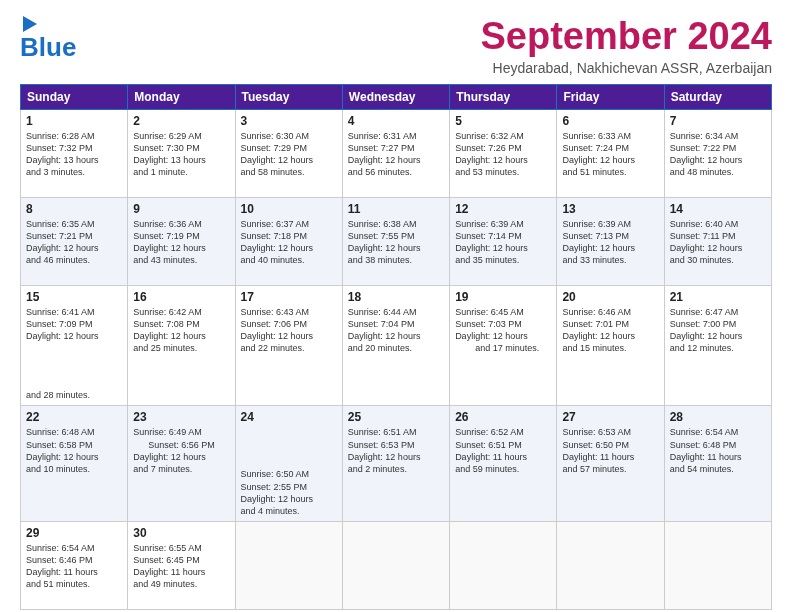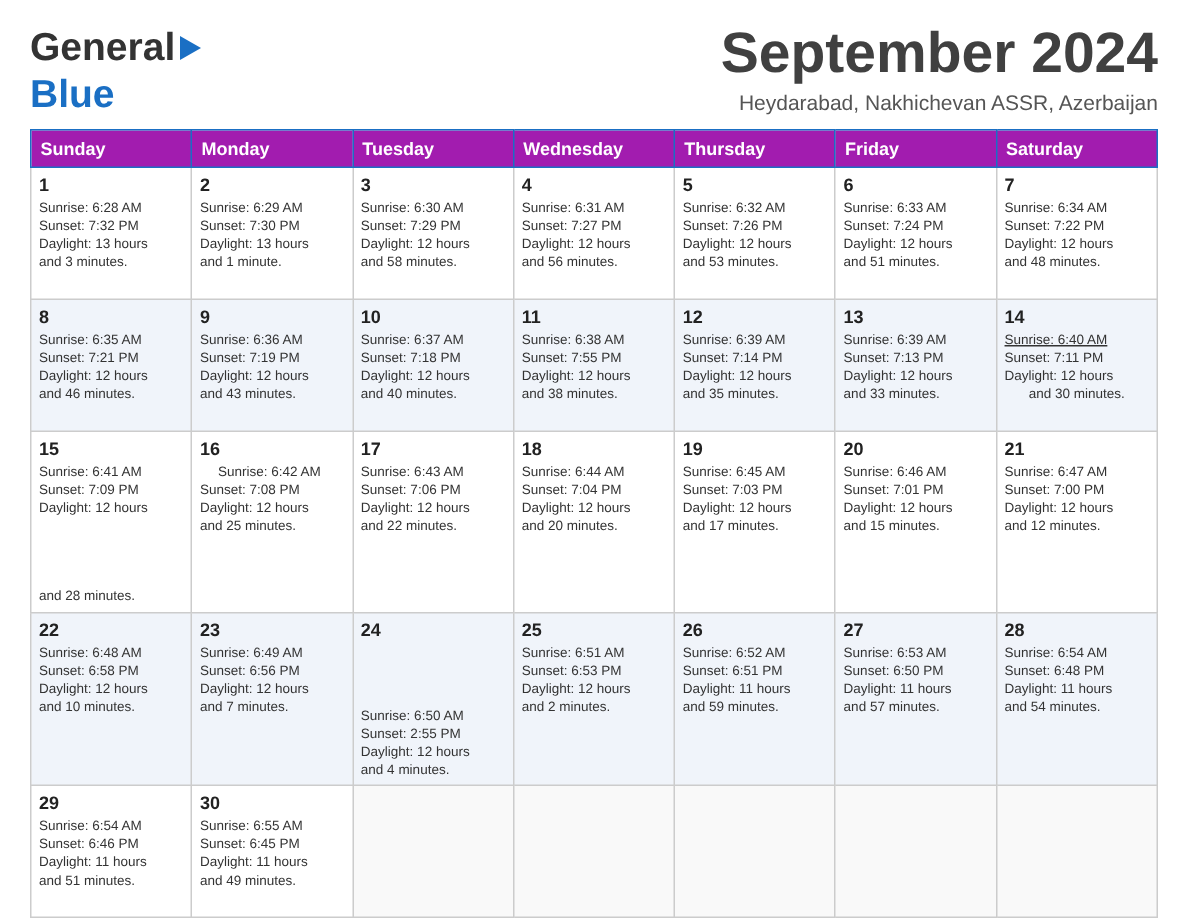--- a/index.html
+++ b/index.html
@@ -22,35 +22,35 @@
       align-items: flex-start;
       justify-content: space-between;
       margin-bottom: 8px;
     }
     .title-section {
       text-align: right;
     }
     .month-title {
       font-size: 38px;
       font-weight: bold;
-      color: #404040;
+      color: #be185d;
       line-height: 1.1;
     }
     .location {
       font-size: 14px;
       color: #555;
       margin-top: 2px;
     }
     .calendar-table {
       width: 100%;
       border-collapse: collapse;
       flex: 1;
     }
     .calendar-table th {
-      background: #a21caf;
+      background: #4c1d95;
       color: #fff;
       font-size: 12px;
       font-weight: bold;
       padding: 5px 6px;
       text-align: left;
       border: 1px solid #1a6fc4;
     }
     .calendar-table td {
       border: 1px solid #ccc;
       vertical-align: top;
@@ -99,21 +99,20 @@
       margin-left: 3px;
     }
   </style>
 </head>
 <body>
 
 <div class="page">
   <div class="header">
     <div class="logo-container">
       <div class="logo-row">
-        <span style="font-size:26px;font-weight:bold;color:#333;font-family:Arial;">General</span>
         <div class="arrow-icon"></div>
       </div>
       <div>
         <span style="font-size:26px;font-weight:bold;color:#1a6fc4;font-family:Arial;">Blue</span>
       </div>
     </div>
     <div class="title-section">
       <div class="month-title">September 2024</div>
       <div class="location">Heydarabad, Nakhichevan ASSR, Azerbaijan</div>
     </div>
@@ -248,41 +247,41 @@
             <div class="day-info">
               <span style="display: block;">Sunrise: 6:39 AM</span>
               <span style="display: block;">Sunset: 7:13 PM</span>
               <span style="display: block;">Daylight: 12 hours</span>
               <span style="display: block;">and 33 minutes.</span>
             </div>
           </td>
           <td>
             <span class="day-number">14</span>
             <div class="day-info">
-              <span style="display: block; text-decoration: underline;">Sunrise: 6:40 AM</span>
+              <span style="display: block;">Sunrise: 6:40 AM</span>
               <span style="display: block;">Sunset: 7:11 PM</span>
               <span style="display: block;">Daylight: 12 hours</span>
-              <span style="display: block; text-align: center;">and 30 minutes.</span>
+              <span style="display: block;">and 30 minutes.</span>
             </div>
           </td>
         </tr>
         <tr>
           <td>
             <span class="day-number">15</span>
             <div class="day-info">
               <span style="display: block;">Sunrise: 6:41 AM</span>
               <span style="display: block;">Sunset: 7:09 PM</span>
               <span style="display: block;">Daylight: 12 hours</span>
               <span style="display: block; margin-top: 47px;">and 28 minutes.</span>
             </div>
           </td>
           <td>
             <span class="day-number">16</span>
             <div class="day-info">
-              <span style="display: block; margin-left: 12px;">Sunrise: 6:42 AM</span>
+              <span style="display: block;">Sunrise: 6:42 AM</span>
               <span style="display: block;">Sunset: 7:08 PM</span>
               <span style="display: block;">Daylight: 12 hours</span>
               <span style="display: block;">and 25 minutes.</span>
             </div>
           </td>
           <td>
             <span class="day-number">17</span>
             <div class="day-info">
               <span style="display: block;">Sunrise: 6:43 AM</span>
               <span style="display: block;">Sunset: 7:06 PM</span>
@@ -298,21 +297,21 @@
               <span style="display: block;">Daylight: 12 hours</span>
               <span style="display: block;">and 20 minutes.</span>
             </div>
           </td>
           <td>
             <span class="day-number">19</span>
             <div class="day-info">
               <span style="display: block;">Sunrise: 6:45 AM</span>
               <span style="display: block;">Sunset: 7:03 PM</span>
               <span style="display: block;">Daylight: 12 hours</span>
-              <span style="display: block;">and 17 minutes.</span>
+              <span style="display: block; margin-left: 20px;">and 17 minutes.</span>
             </div>
           </td>
           <td>
             <span class="day-number">20</span>
             <div class="day-info">
               <span style="display: block;">Sunrise: 6:46 AM</span>
               <span style="display: block;">Sunset: 7:01 PM</span>
               <span style="display: block;">Daylight: 12 hours</span>
               <span style="display: block;">and 15 minutes.</span>
             </div>
@@ -334,21 +333,21 @@
               <span style="display: block;">Sunrise: 6:48 AM</span>
               <span style="display: block;">Sunset: 6:58 PM</span>
               <span style="display: block;">Daylight: 12 hours</span>
               <span style="display: block;">and 10 minutes.</span>
             </div>
           </td>
           <td>
             <span class="day-number">23</span>
             <div class="day-info">
               <span style="display: block;">Sunrise: 6:49 AM</span>
-              <span style="display: block;">Sunset: 6:56 PM</span>
+              <span style="display: block; text-align: center;">Sunset: 6:56 PM</span>
               <span style="display: block;">Daylight: 12 hours</span>
               <span style="display: block;">and 7 minutes.</span>
             </div>
           </td>
           <td>
             <span class="day-number">24</span>
             <div class="day-info">
               <span style="display: block; margin-top: 44px;">Sunrise: 6:50 AM</span>
               <span style="display: block;">Sunset: 2:55 PM</span>
               <span style="display: block;">Daylight: 12 hours</span>

